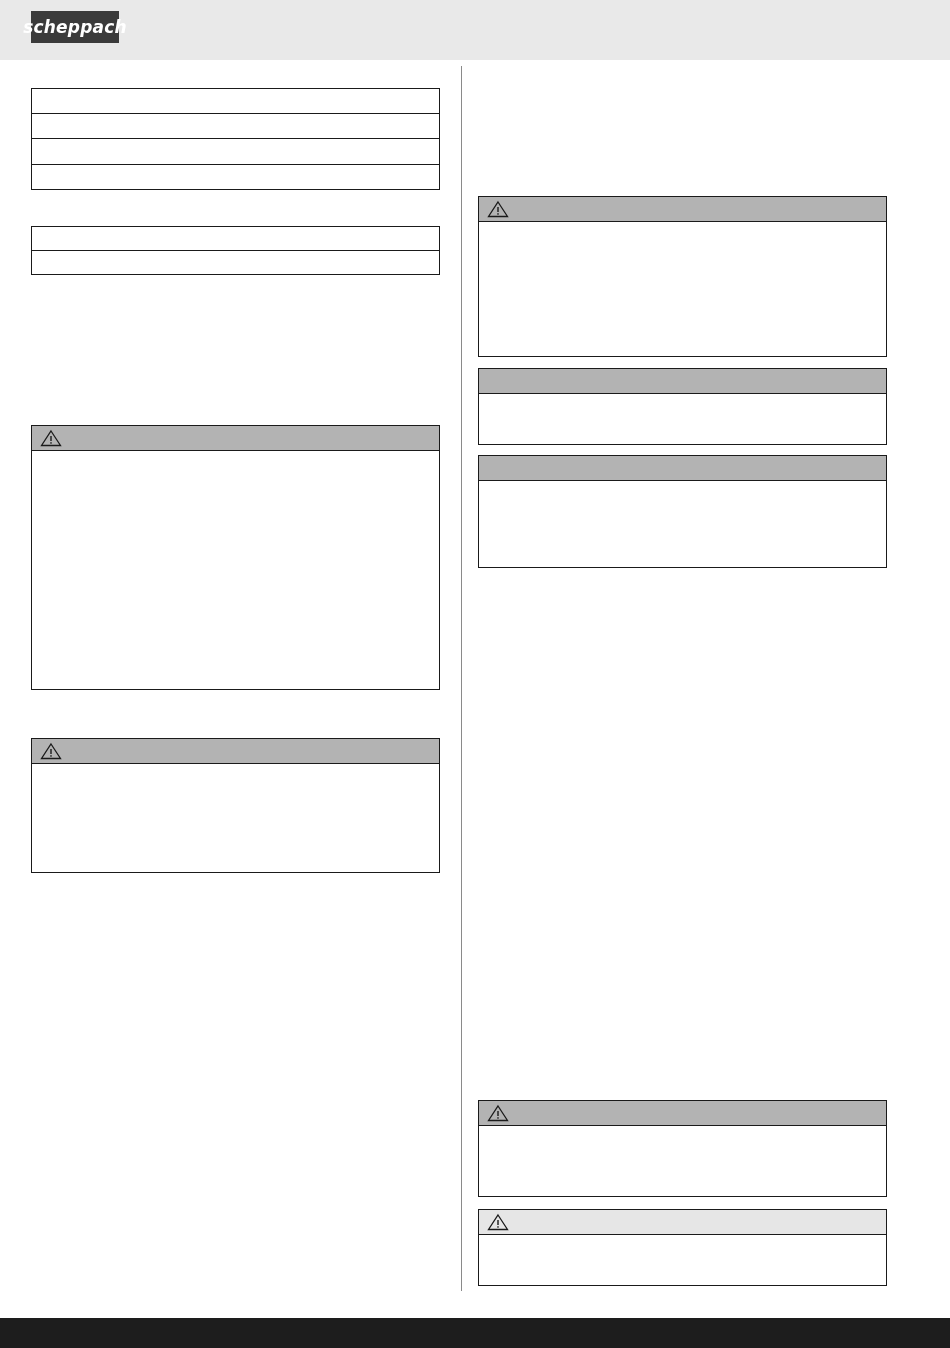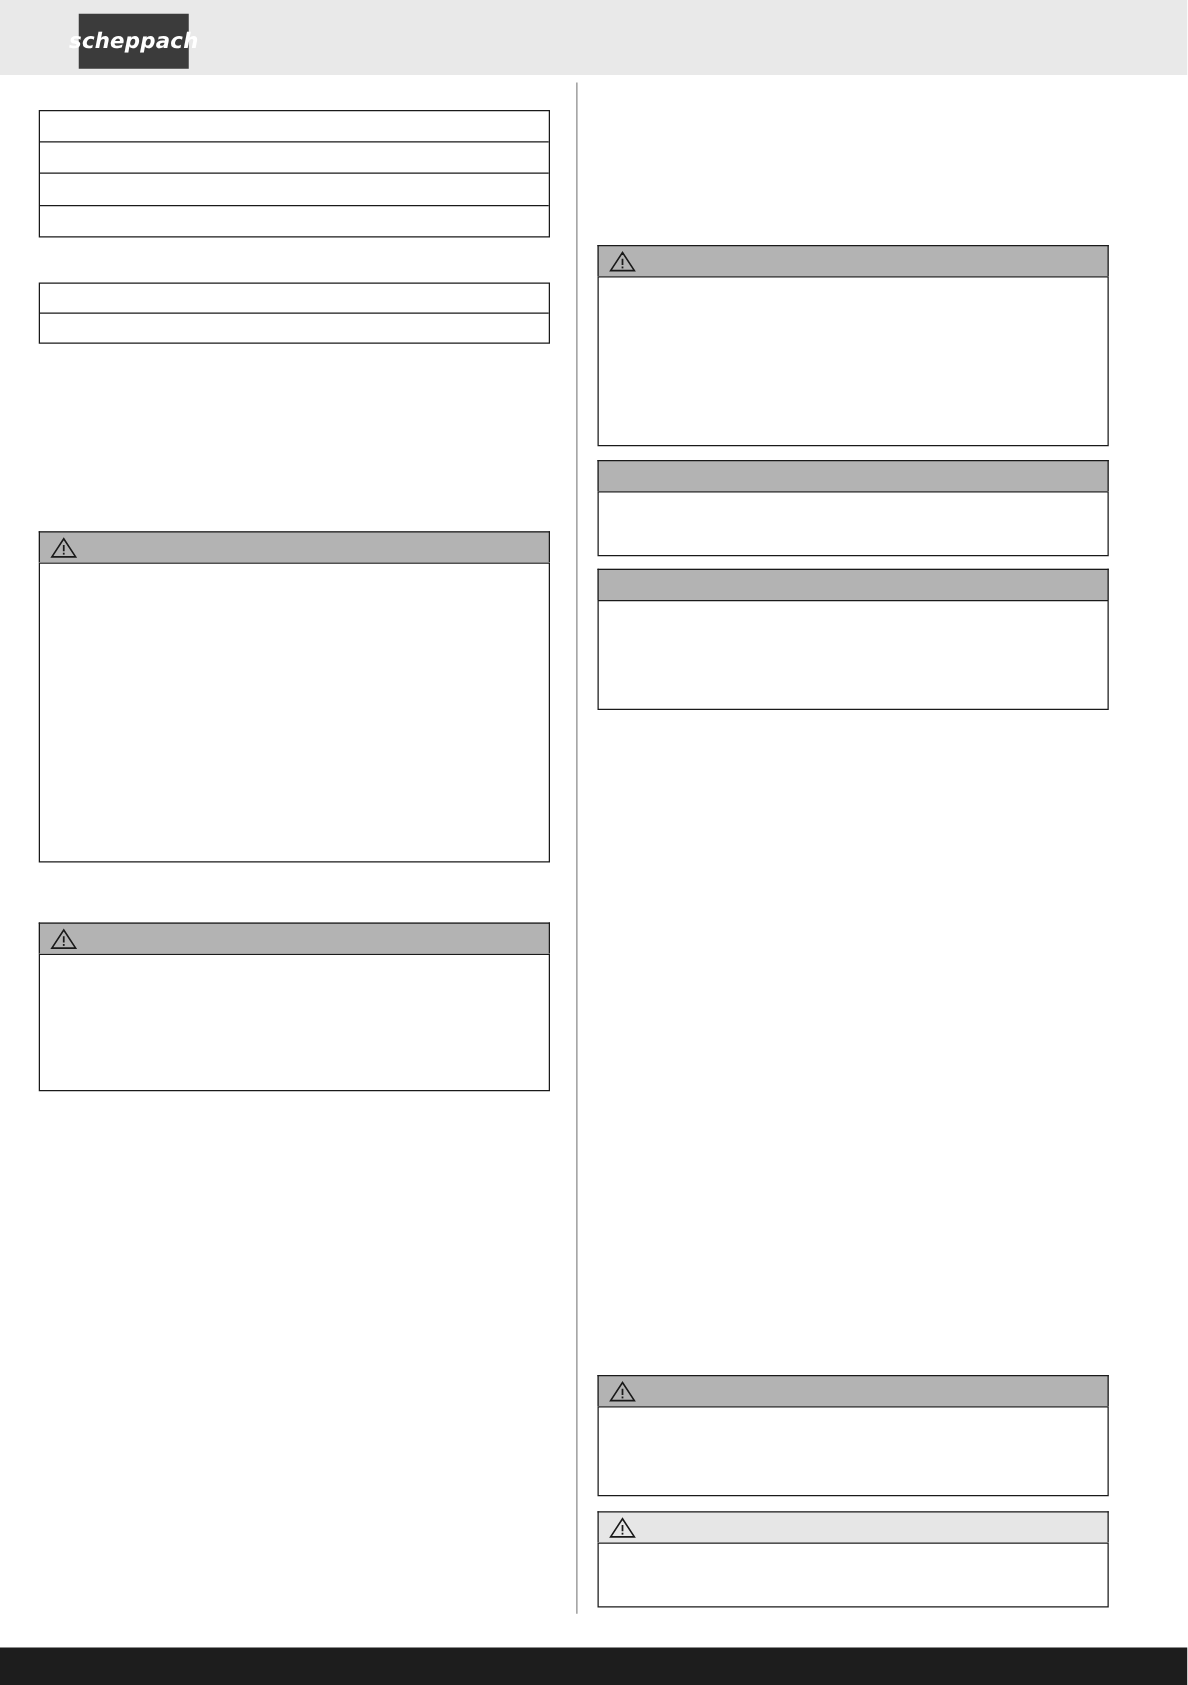--- a/index.html
+++ b/index.html
@@ -22,33 +22,32 @@
     top: 0;
     width: 950px;
     height: 60px;
     background: #e9e9e9;
   }
   .logo-box {
     position: absolute;
     left: 31px;
     top: 11px;
     width: 88px;
-    height: 44px;
+    height: 32px;
     background: #3b3b3b;
     color: #ffffff;
     font-family: "DejaVu Sans", sans-serif;
     font-weight: bold;
     font-style: italic;
     font-size: 17px;
     letter-spacing: 0.2px;
     display: flex;
     align-items: center;
     justify-content: center;
     box-sizing: border-box;
-    margin-left: 32px;
   }
 
   
   .footer-band {
     position: absolute;
     left: 0;
     top: 1318px;
     width: 950px;
     height: 30px;
     background: #1d1d1d;

